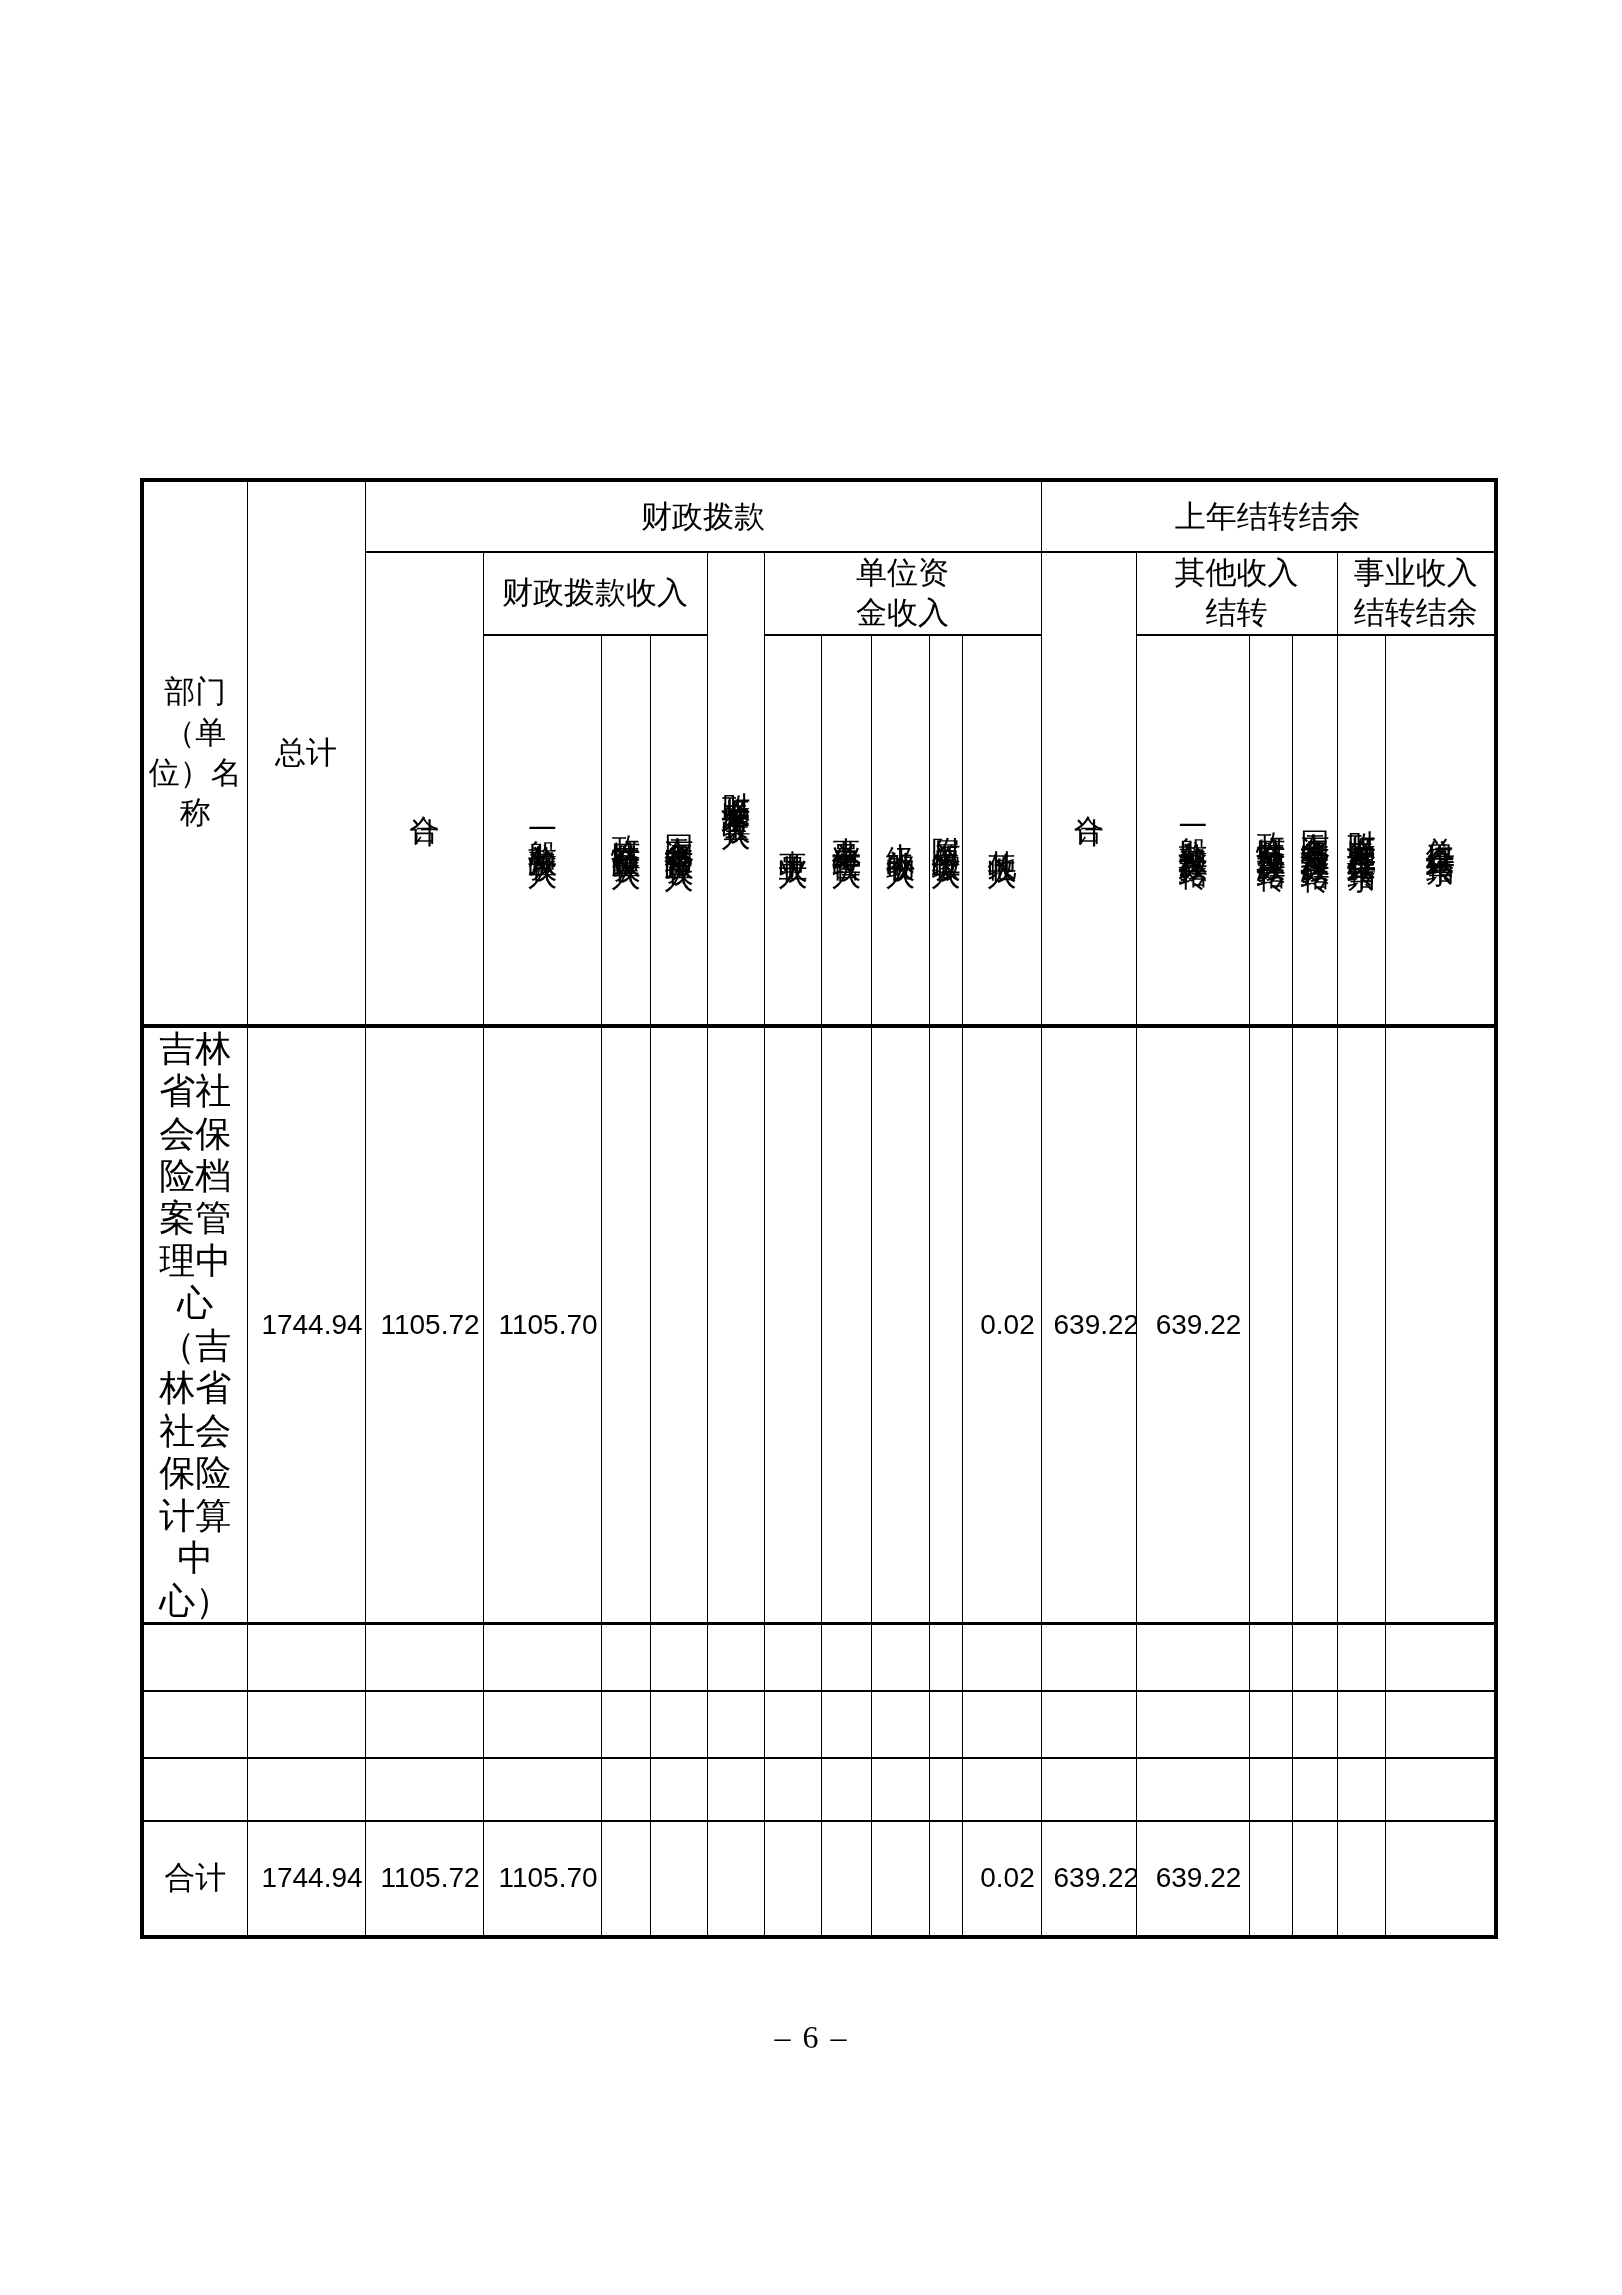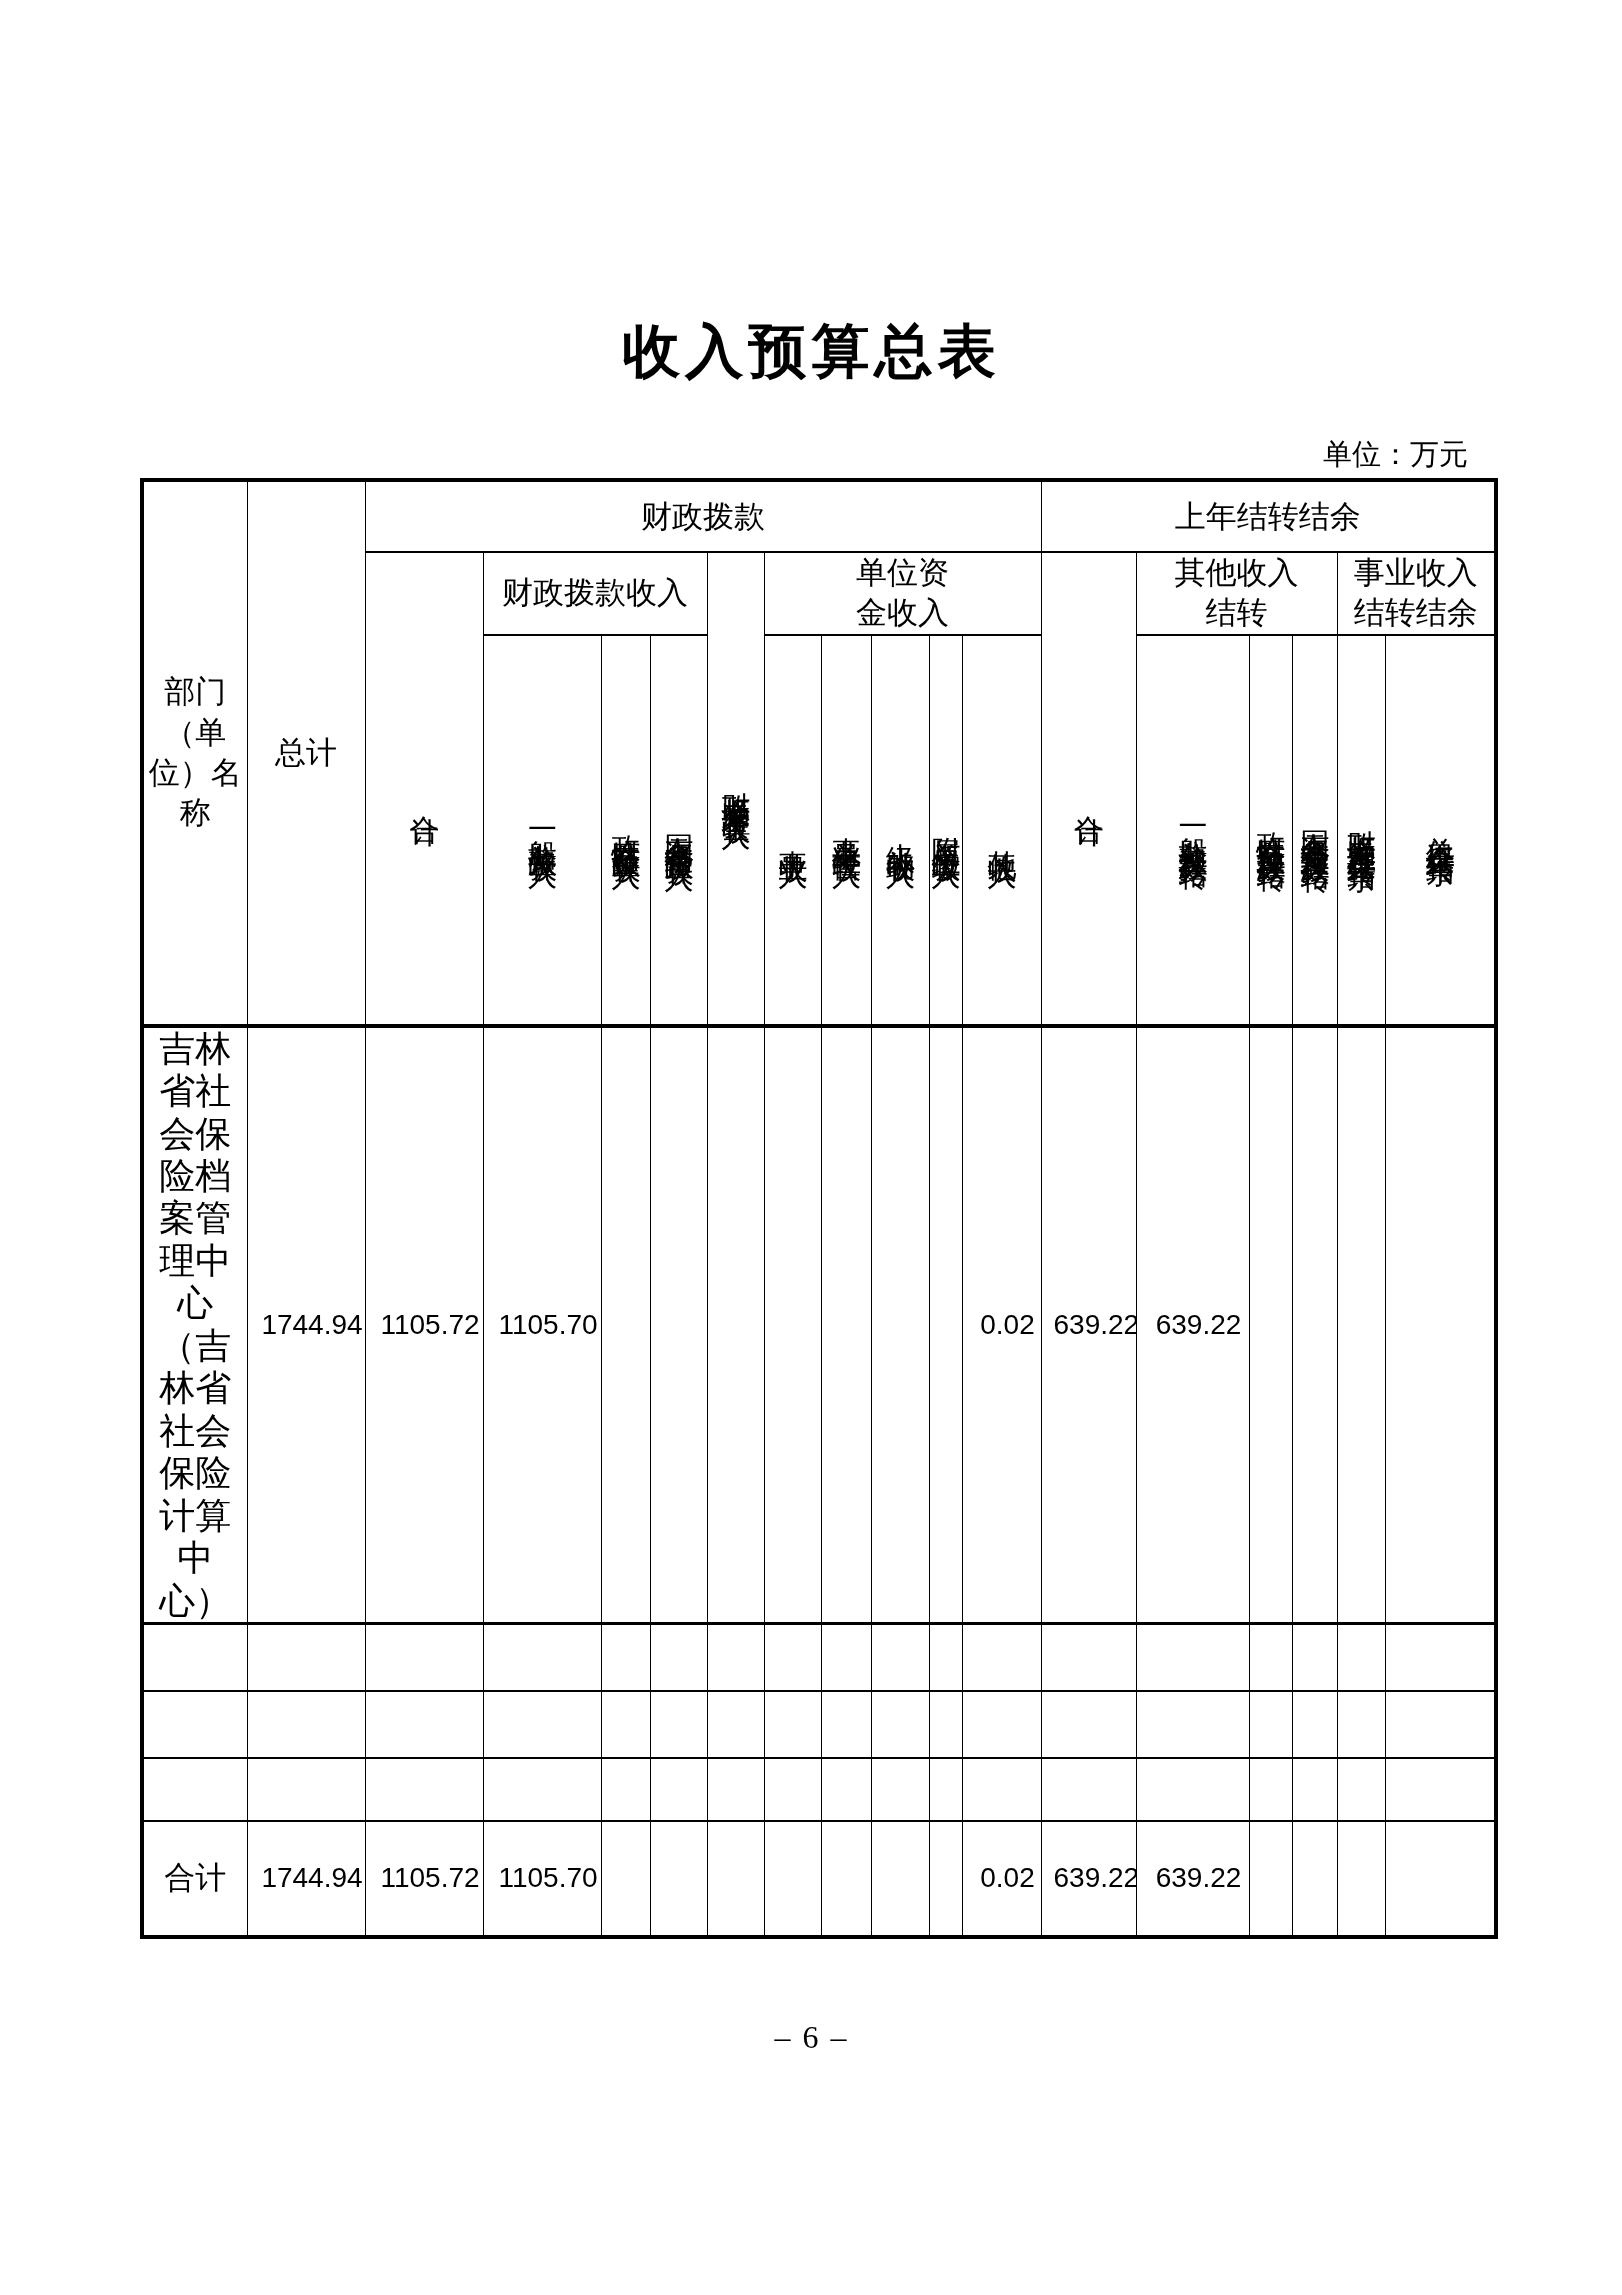--- a/index.html
+++ b/index.html
@@ -20,23 +20,21 @@
   .name-cell{font-size:36px;line-height:1.18;}
   .num{font-family:"Liberation Sans","DejaVu Sans",sans-serif;font-size:28px;padding-left:12px;}
   .pagenum{position:absolute;top:2019px;left:0;width:1623px;text-align:center;
            font-size:32px;letter-spacing:2px;}
 </style>
 </head>
 <body>
 
 <div class="page">
 
-  <div class="title">收入预算总表</div>
-
-  <div class="unit-label">单位：万元</div>
+
 
   <div class="tblwrap">
     <table>
       <colgroup>
         <col style="width:105px">
           <col style="width:118px">
           <col style="width:118px">
         <col style="width:118px">
           <col style="width:49px">
           <col style="width:57px">

